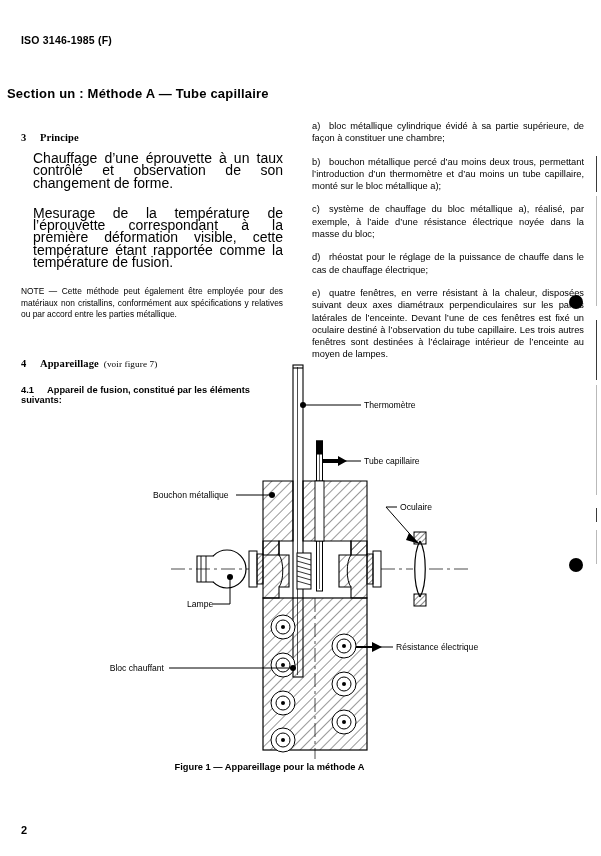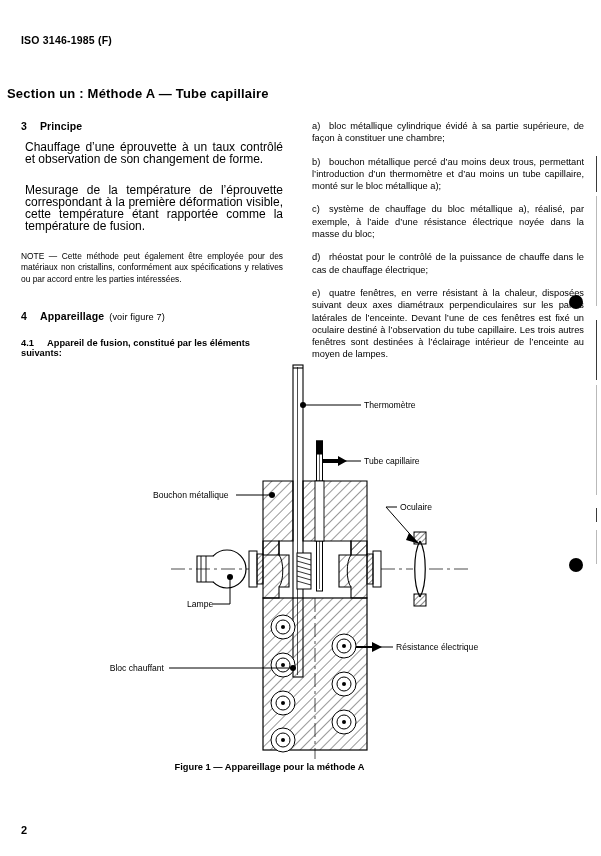--- a/index.html
+++ b/index.html
@@ -51,22 +51,23 @@
   }
   .col-right {
     position: absolute;
     left: 305px;
     top: 120px;
     width: 272px;
   }
   .h-num {
     font-size: 10.5px;
     font-weight: bold;
-    margin: 0 0 9px 0;
+    margin: 12px 0 9px 0;
     letter-spacing: 0.1px;
+    font-family: Liberation Serif, serif;
   }
   .h-num .num {
     display: inline-block;
     width: 19px;
   }
   .h-num .normal {
     font-weight: normal;
     font-size: 9.2px;
   }
   .h-sub {
@@ -75,23 +76,23 @@
     margin: 0 0 8px 0;
   }
   .h-sub .num {
     display: inline-block;
     width: 26px;
   }
   .h-sub .normal {
     font-weight: bold;
   }
   p.body-text {
-    font-size: 12px;
+    font-size: 14px;
     line-height: 12.3px;
-    margin: 0 0 11px 4px;
+    margin: 0 0 11px 12px;
     text-align: justify;
   }
   p.note-text {
     font-size: 8.4px;
     line-height: 11.4px;
     margin: 0 0 11px 0;
     text-align: justify;
   }
   p.list-item {
     font-size: 9.3px;
@@ -161,21 +162,21 @@
     </div>
 
     <p class="body-text">Chauffage d’une éprouvette à un taux contrôlé et observation de son changement de forme.</p>
 
     <div class="gap-mid"></div>
 
     <p class="body-text">Mesurage de la température de l’éprouvette correspondant à la première déformation visible, cette température étant rapportée comme la température de fusion.</p>
 
     <div class="gap-mid"></div>
 
-    <p class="note-text">NOTE — Cette méthode peut également être employée pour des matériaux non cristallins, conformément aux spécifications y relatives ou par accord entre les parties intéressées.</p>
+    <p class="note-text">NOTE — Cette méthode peut également être employée pour des matériaux non cristallins, conformément aux spécifications y relatives ou par accord entre les parties métallique.</p>
 
     <div class="gap-big"></div>
 
     <div class="h-num">
       <span class="num">4</span><span>Appareillage</span><span class="normal" style="margin-left:5px;">(voir figure 7)</span>
     </div>
 
     <div class="gap-mid"></div>
 
     <div class="h-sub">
@@ -192,21 +193,21 @@
 
     <p class="list-item">
       <span class="mark">b)</span><span>bouchon métallique percé d’au moins deux trous, permettant l’introduction d’un thermomètre et d’au moins un tube capillaire, monté sur le bloc métallique a);</span>
     </p>
 
     <p class="list-item">
       <span class="mark">c)</span><span>système de chauffage du bloc métallique a), réalisé, par exemple, à l’aide d’une résistance électrique noyée dans la masse du bloc;</span>
     </p>
 
     <p class="list-item">
-      <span class="mark">d)</span><span>rhéostat pour le contrôlé de la puissance de chauffe dans le cas de chauffage électrique;</span>
+      <span class="mark">d)</span><span>rhéostat pour le réglage de la puissance de chauffe dans le cas de chauffage électrique;</span>
     </p>
 
     <p class="list-item">
       <span class="mark">e)</span><span>quatre fenêtres, en verre résistant à la chaleur, disposées suivant deux axes diamétraux perpendiculaires sur les parois latérales de l’enceinte. Devant l’une de ces fenêtres est fixé un oculaire destiné à l’observation du tube capillaire. Les trois autres fenêtres sont destinées à l’éclairage intérieur de l’enceinte au moyen de lampes.</span>
     </p>
 
   </div>
 
   <div class="figure-wrap">
     <svg width="601" height="410" viewBox="0 0 601 410">

